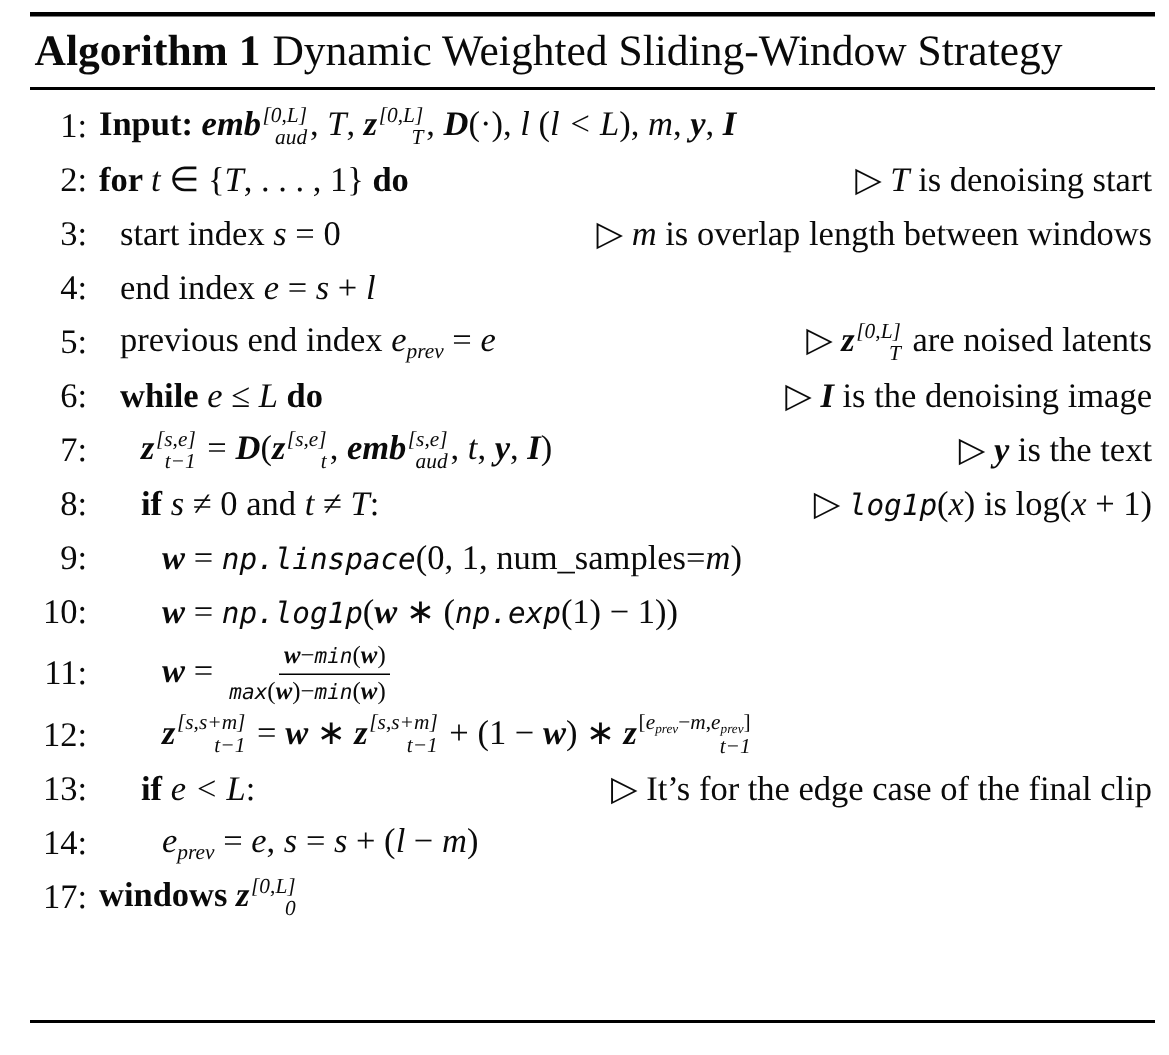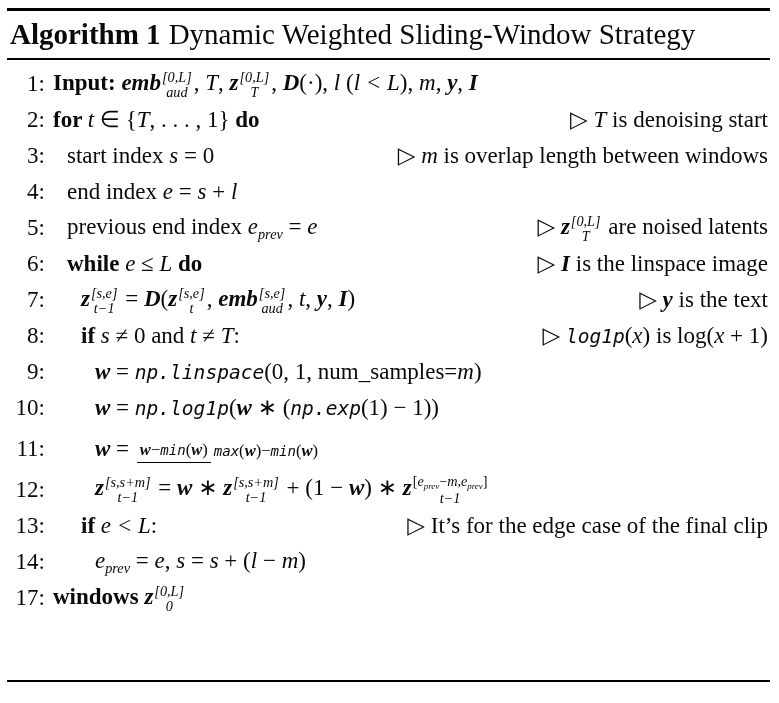--- a/index.html
+++ b/index.html
@@ -1,20 +1,20 @@
 <!DOCTYPE html>
 <html><head>
 <meta charset="utf-8">
 <style>
   html,body { margin:0; padding:0; background:#ffffff; }
   .page {
     width:779px; height:703px; box-sizing:border-box;
     background:#ffffff; color:#0a0a0a;
     font-family:"Liberation Serif", serif;
-    padding:8px 9px 0 7px;
+    padding:8px 9px 0 20px;
     overflow:hidden;
   }
   .algo {
     height:674px; box-sizing:border-box;
     border-top:3px solid #000;
     border-bottom:2px solid #000;
     display:flex; flex-direction:column;
   }
   .algo-header {
     font-size:29px; line-height:1.25;
@@ -36,28 +36,28 @@
   }
   .line .body, .line .comment { white-space:pre; }
   .line .comment { margin-left:auto; padding-right:2px; }
   .s-n { }
   .s-b { font-weight:700; }
   .s-i { font-style:italic; }
   .s-bi { font-style:italic; font-weight:700; }
   .s-tt { font-family:"DejaVu Sans Mono", monospace; font-size:0.85em;font-style:italic; }
   .s-sub { font-size:0.62em; font-style:italic; vertical-align:-0.32em; }
   .stk {
-    display:inline-flex; flex-direction:column; align-items:center;
+    display:inline-flex; flex-direction:column; align-items:flex-end;
     vertical-align:middle; font-size:0.62em; line-height:1.05;
     margin:0 2px 0 1px;
   }
   .stk .stk-sup, .stk .stk-sub { display:block; white-space:pre; }
   .s-m { font-style:italic; }
   .frac {
-    display:inline-flex; align-items:flex-start;
+    display:inline-flex; flex-direction:column; align-items:flex-end;
     vertical-align:middle; font-size:0.72em; line-height:1.25;
     margin:0 2px; text-align:center;
   }
   .frac .fr-num { border-bottom:1.4px solid #000; padding:0 3px 1px 3px; white-space:pre; }
   .frac .fr-den { padding:1px 3px 0 3px; white-space:pre; }
 </style>
 </head>
 <body>
 
 <div class="page">
@@ -85,21 +85,21 @@
           <span class="body" style="margin-left: 14px;"><span class="s-n">end index </span><span class="s-i">e</span><span class="s-n"> = </span><span class="s-i">s</span><span class="s-n"> + </span><span class="s-i">l</span></span>
         </div>
         <div class="line">
           <span class="num">5:</span>
           <span class="body" style="margin-left: 14px; text-align: right;"><span class="s-n">previous end index </span><span class="s-i">e</span><span class="s-sub">prev</span><span class="s-n"> = </span><span class="s-i">e</span></span>
           <span class="comment"><span class="s-n">▷ </span><span class="s-bi">z</span><span class="stk"><span class="stk-sup"><span class="s-m">[0,L]</span></span><span class="stk-sub"><span class="s-m">T</span></span></span><span class="s-n"> are noised latents</span></span>
         </div>
         <div class="line">
           <span class="num">6:</span>
           <span class="body" style="margin-left: 14px;"><span class="s-b">while </span><span class="s-i">e</span><span class="s-n"> ≤ </span><span class="s-i">L</span><span class="s-n"> </span><span class="s-b">do</span></span>
-          <span class="comment"><span class="s-n">▷ </span><span class="s-bi">I</span><span class="s-n"> is the linspace image</span></span>
+          <span class="comment"><span class="s-n">▷ </span><span class="s-bi">I</span><span class="s-n"> is the denoising image</span></span>
         </div>
         <div class="line">
           <span class="num">7:</span>
           <span class="body" style="margin-left: 28px;"><span class="s-bi">z</span><span class="stk"><span class="stk-sup"><span class="s-m">[s,e]</span></span><span class="stk-sub"><span class="s-m">t−1</span></span></span><span class="s-n"> = </span><span class="s-bi">D</span><span class="s-n">(</span><span class="s-bi">z</span><span class="stk"><span class="stk-sup"><span class="s-m">[s,e]</span></span><span class="stk-sub"><span class="s-m">t</span></span></span><span class="s-n">, </span><span class="s-bi">emb</span><span class="stk"><span class="stk-sup"><span class="s-m">[s,e]</span></span><span class="stk-sub"><span class="s-m">aud</span></span></span><span class="s-n">, </span><span class="s-i">t</span><span class="s-n">, </span><span class="s-bi">y</span><span class="s-n">, </span><span class="s-bi">I</span><span class="s-n">)</span></span>
           <span class="comment"><span class="s-n">▷ </span><span class="s-bi">y</span><span class="s-n"> is the text</span></span>
         </div>
         <div class="line">
           <span class="num">8:</span>
           <span class="body" style="margin-left: 28px;"><span class="s-b">if </span><span class="s-i">s</span><span class="s-n"> ≠ 0 and </span><span class="s-i">t</span><span class="s-n"> ≠ </span><span class="s-i">T</span><span class="s-n">:</span></span>
           <span class="comment"><span class="s-n">▷ </span><span class="s-tt">log1p</span><span class="s-n">(</span><span class="s-i">x</span><span class="s-n">) is log(</span><span class="s-i">x</span><span class="s-n"> + 1)</span></span>

